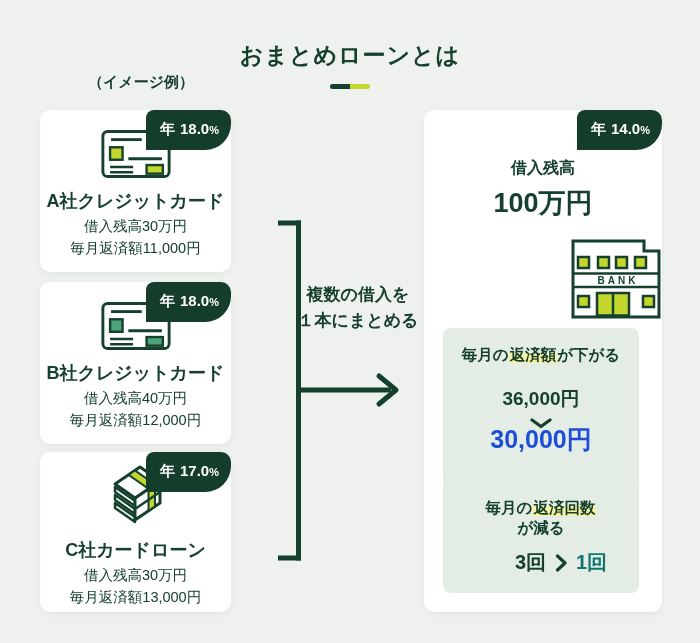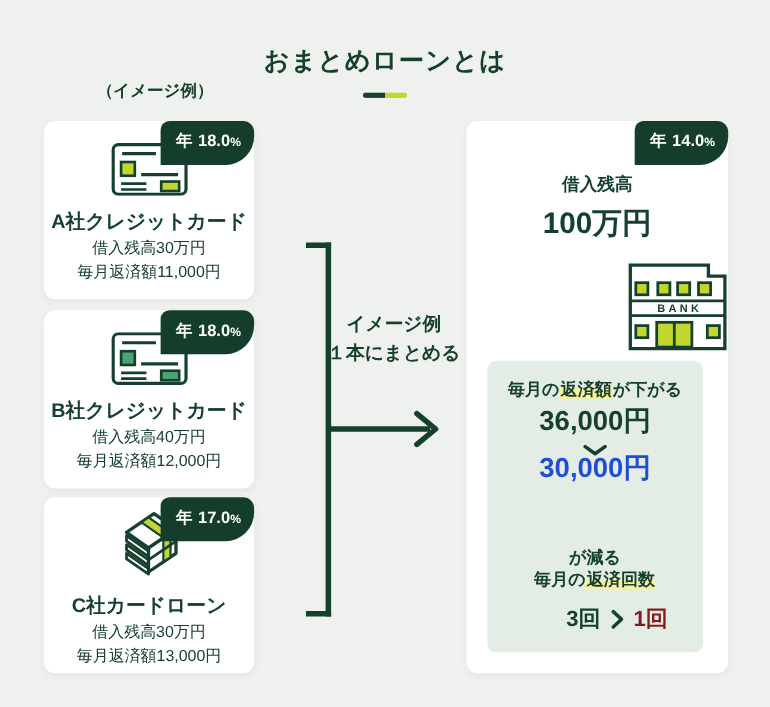--- a/index.html
+++ b/index.html
@@ -55,26 +55,26 @@
   .benefit{
     position:absolute; left:19px; width:196px; background:#e4ece6;
     border-radius:8px; text-align:center;
   }
   .benefit-1{top:218px; height:158px;}
   .benefit-2{top:365px; height:118px;}
   .benefit-title{font-size:15.5px; font-weight:bold; line-height:1.3;}
   .benefit-1 .benefit-title{margin-top:17px;}
   .benefit-2 .benefit-title{margin-top:23px;}
   .hl{background:linear-gradient(transparent 42%, #f9f2a2 42%); padding:0 1px;}
-  .before-amount{margin-top:1px; font-size:25px; font-weight:bold;}
+  .before-amount{margin-top:21px; font-size:19px; font-weight:bold;}
   .chev-down{margin-top:3px; height:11px;}
   .after-amount{font-size:25px; font-weight:bold; color:#1d4ed8; line-height:1.05;}
   .count-row{margin-top:11px; display:flex; justify-content:center; align-items:center; gap:9px;padding-left:40px;}
   .count-before{font-size:20px; font-weight:bold;}
-  .count-after{font-size:20px; font-weight:bold; color:#7f1d1d;}
+  .count-after{font-size:20px; font-weight:bold; color:#0f766e;}
 </style>
 </head>
 <body>
 
 <div class="stage">
 
   <div class="page-title">おまとめローンとは</div>
   <div class="divider">
       <span class="d1"></span>
       <span class="d2"></span>
@@ -146,21 +146,21 @@
 
   <svg class="connector" width="130" height="350" viewBox="0 0 130 350">
     <path d="M0 5 H23"></path>
     <path d="M20.5 2.5 V342.5"></path>
     <path d="M0 340 H23"></path>
     <path d="M20.5 172 H113"></path>
     <path d="M101 158 L118 172 L101 186" stroke-linecap="round" stroke-linejoin="round"></path>
   </svg>
 
   <div class="consolidation-label">
-    <div>イメージ例</div>
+    <div>複数の借入を</div>
     <div>１本にまとめる</div>
   </div>
 
   <div class="result-panel">
     <div class="badge">
       <span>年</span><span class="rate-num">14.0</span><span class="rate-pct">%</span>
     </div>
     <div class="balance-label">借入残高</div>
     <div class="balance-value">100万円</div>
     <div class="bank-icon-wrap">
@@ -185,22 +185,22 @@
       <div class="chev-down">
         <svg width="22" height="11" viewBox="0 0 22 11">
           <path d="M2 2 L11 8.5 L20 2" fill="none" stroke="#15402d" stroke-width="3.2" stroke-linecap="round" stroke-linejoin="round"></path>
         </svg>
       </div>
       <div class="after-amount">30,000円</div>
     </div>
 
     <div class="benefit benefit-2">
       <div class="benefit-title">
+        <div><span>毎月の</span><span class="hl">返済回数</span></div>
         <div>が減る</div>
-        <div><span>毎月の</span><span class="hl">返済回数</span></div>
       </div>
       <div class="count-row">
         <span class="count-before">3回</span>
         <svg width="12" height="18" viewBox="0 0 12 18">
           <path d="M2.5 2 L10 9 L2.5 16" fill="none" stroke="#15402d" stroke-width="3.2" stroke-linecap="round" stroke-linejoin="round"></path>
         </svg>
         <span class="count-after">1回</span>
       </div>
     </div>
   </div>

